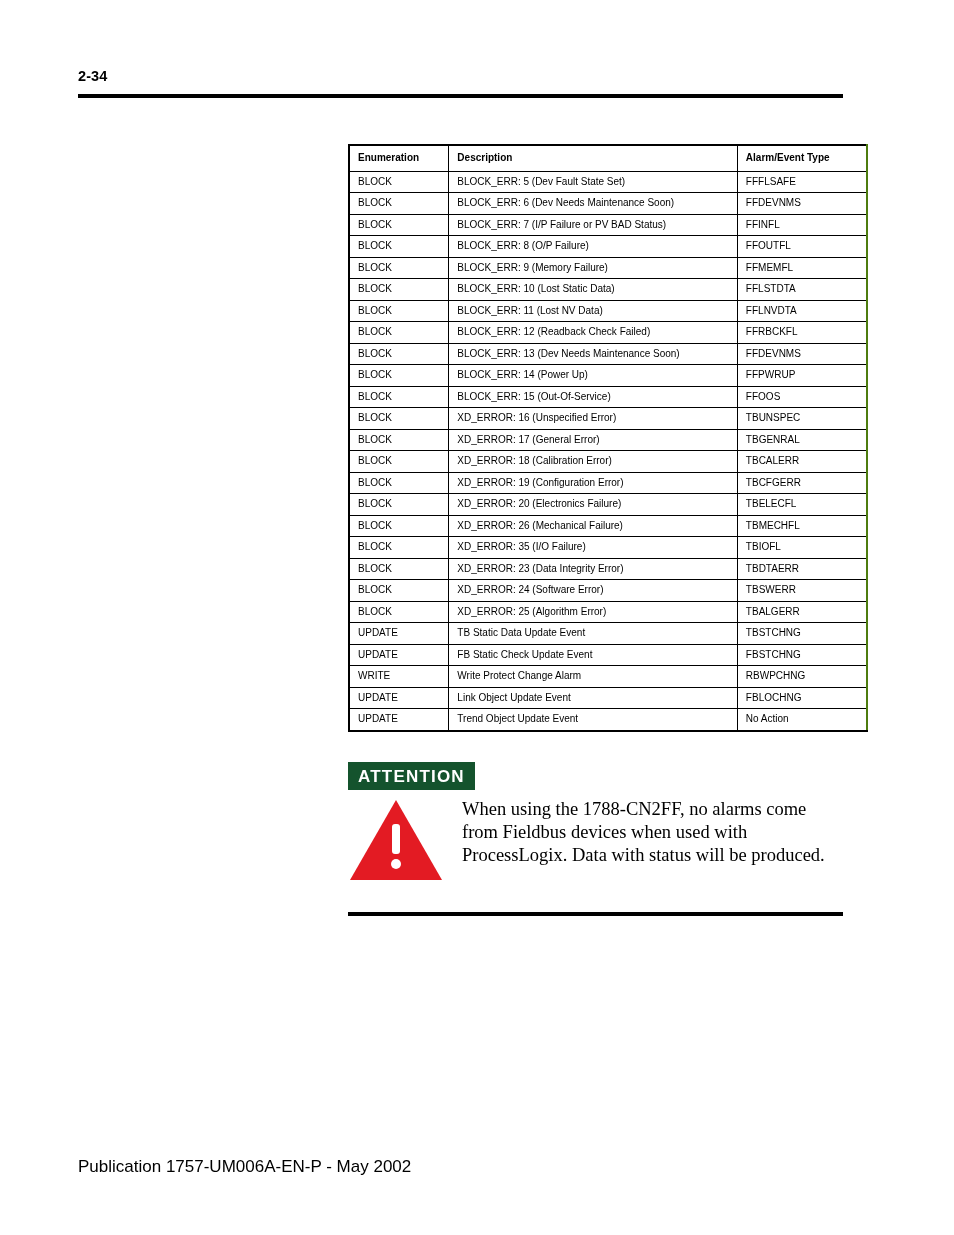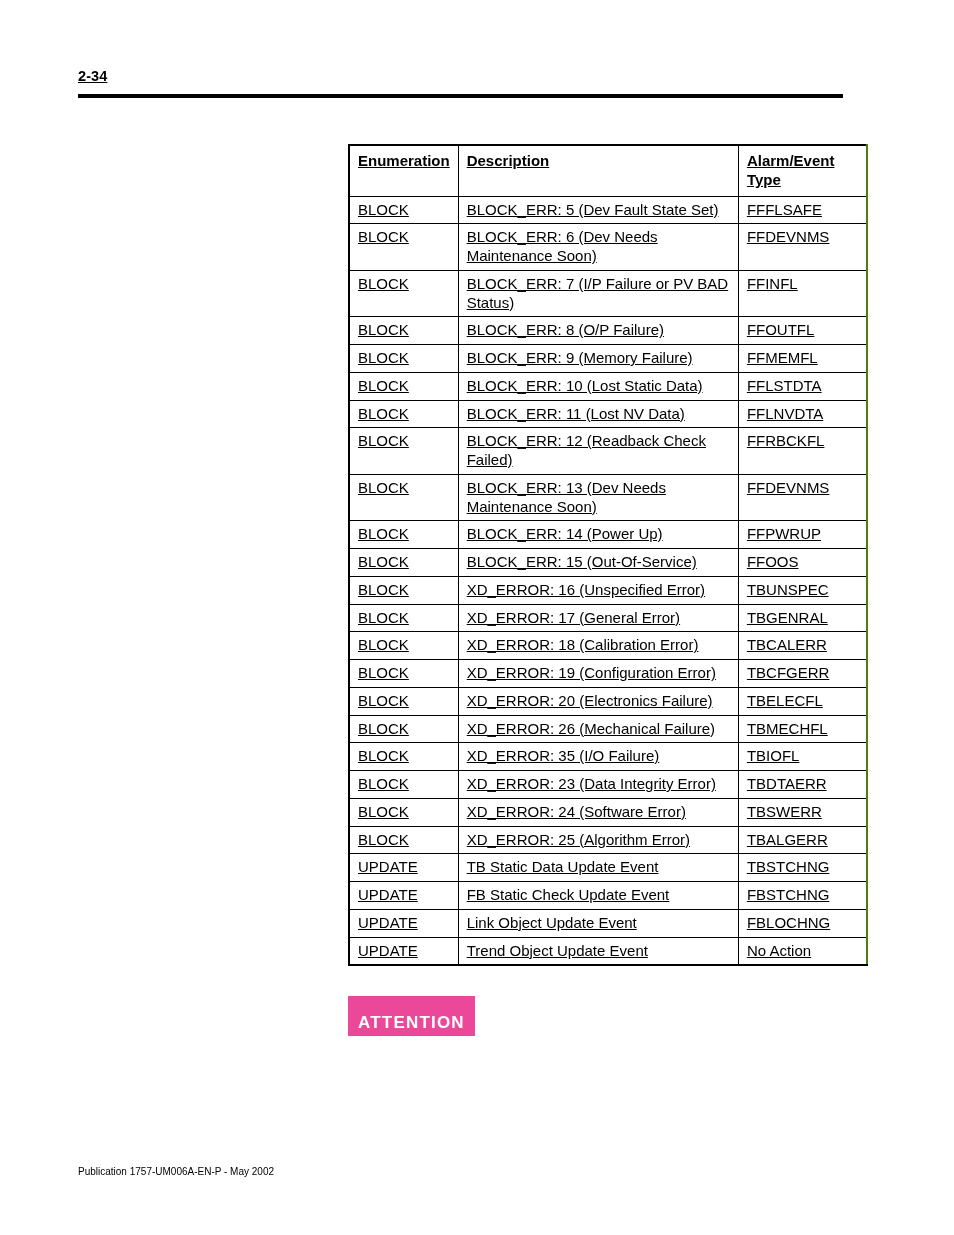--- a/index.html
+++ b/index.html
@@ -10,21 +10,20 @@
     background: #fff;
     font-family: "Helvetica Neue", Helvetica, Arial, sans-serif;
     color: #000;
   }
   .page {
     width: 921px;
     height: 1235px;
     position: relative;
     box-sizing: border-box;
     padding: 68px 78px 0 78px;
-    text-decoration: underline;
   }
   .running-head {
     display: flex;
     align-items: baseline;
     font-size: 14.5px;
     letter-spacing: 0.1px;
     padding-bottom: 10px;
     border-bottom: 4px solid #000;
     margin-bottom: 46px;
   }
@@ -37,21 +36,21 @@
   }
   .table-caption {
     font-weight: 700;
     font-size: 15.5px;
     margin: 0 0 12px 0;
     letter-spacing: 0.1px;
   }
   table.alarm {
     border-collapse: collapse;
     width: 520px;
-    font-size: 15px;
+    font-size: 10px;
     padding-left: 40px;
   }
   table.alarm th, table.alarm td {
     border: 1px solid #000;
     padding: 4px 8px 4px 8px;
     text-align: left;
     vertical-align: top;
     line-height: 1.25;
   }
   table.alarm th {
@@ -67,26 +66,26 @@
   table.alarm td { font-family: "Helvetica Neue Light", "HelveticaNeue-Light", Helvetica, Arial, sans-serif; font-weight: 300; font-stretch: condensed; }
   table.alarm col.c1 { width: 100px; }
   table.alarm col.c2 { width: 290px; }
   table.alarm col.c3 { width: 130px; }
 
   .attention-block {
     margin-top: 30px;
   }
   .attention-label {
     display: inline-block;
-    background: #ec4899;
+    background: #14532d;
     color: #fff;
     font-weight: 700;
     font-size: 17px;
     letter-spacing: 1.2px;
-    padding: 17px 10px 3px 10px;
+    padding: 5px 10px 3px 10px;
     font-family: "Helvetica Neue", Helvetica, Arial, sans-serif;
     text-align: center;
   }
   .attention-body {
     display: flex;
     align-items: flex-start;
     margin-top: 8px;
     padding-bottom: 26px;
     border-bottom: 4px solid #000;
   }
@@ -97,21 +96,21 @@
   .attention-text {
     font-family: Garamond, "Adobe Garamond Pro", "Times New Roman", serif;
     font-size: 18.5px;
     line-height: 1.25;
   }
 
   .footer {
     position: absolute;
     left: 78px;
     bottom: 58px;
-    font-size: 10px;
+    font-size: 17px;
     font-family: "Helvetica Neue Light", "HelveticaNeue-Light", Helvetica, Arial, sans-serif;
     font-weight: 300;
     margin-top: 12px;
   }
 </style>
 </head>
 <body>
 
 <div class="page">
 
@@ -245,33 +244,48 @@
             <td>UPDATE</td>
             <td>TB Static Data Update Event</td>
             <td>TBSTCHNG</td>
           </tr>
           <tr>
             <td>UPDATE</td>
             <td>FB Static Check Update Event</td>
             <td>FBSTCHNG</td>
           </tr>
           <tr>
+            <td>WRITE</td>
+            <td>Write Protect Change Alarm</td>
+            <td>RBWPCHNG</td>
+          </tr>
+          <tr>
             <td>UPDATE</td>
             <td>Link Object Update Event</td>
             <td>FBLOCHNG</td>
           </tr>
           <tr>
             <td>UPDATE</td>
             <td>Trend Object Update Event</td>
             <td>No Action</td>
           </tr>
         </tbody>
     </table>
 
     <div class="attention-block">
       <span class="attention-label">ATTENTION</span>
+      <div class="attention-body">
+        <span class="attention-icon">
+          <svg width="96" height="84" viewBox="0 0 96 84">
+            <polygon points="48,2 94,82 2,82" fill="#e31b23"></polygon>
+            <rect x="44" y="26" width="8" height="30" rx="3" fill="#fff"></rect>
+            <circle cx="48" cy="66" r="5" fill="#fff"></circle>
+          </svg>
+        </span>
+        <div class="attention-text">When using the 1788-CN2FF, no alarms come from Fieldbus devices when used with ProcessLogix. Data with status will be produced.</div>
+      </div>
     </div>
 
   </div>
 
   <div class="footer">Publication 1757-UM006A-EN-P - May 2002</div>
 
 </div>
 
 </body></html>

